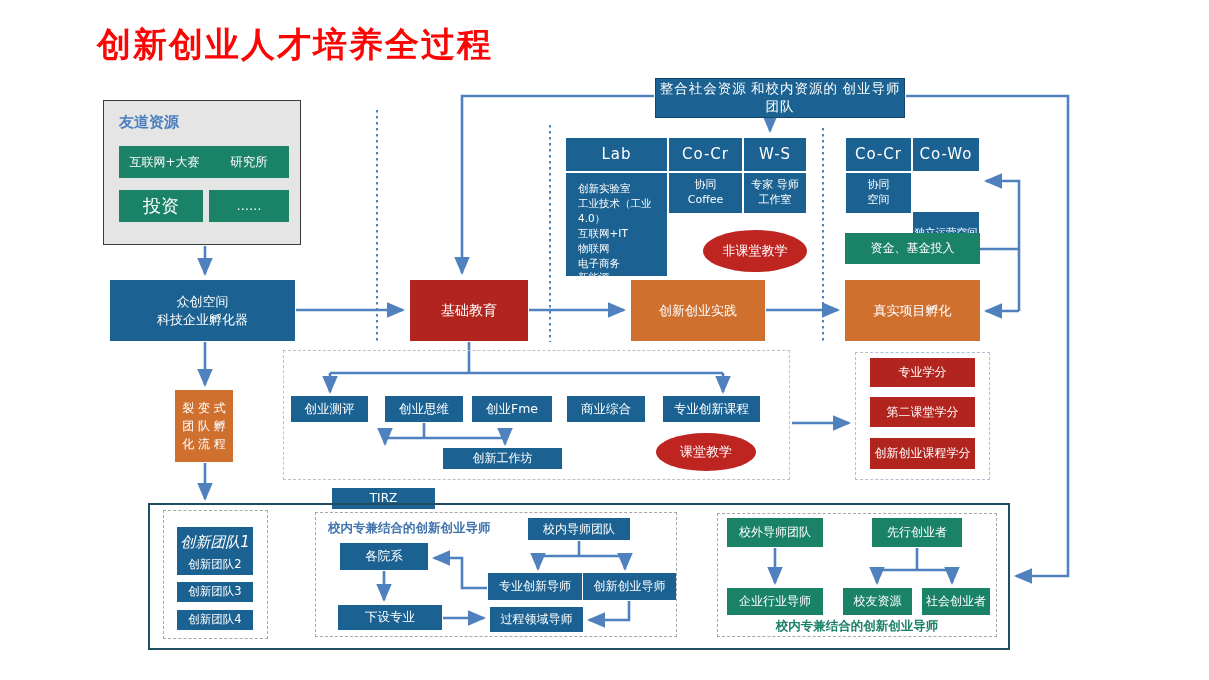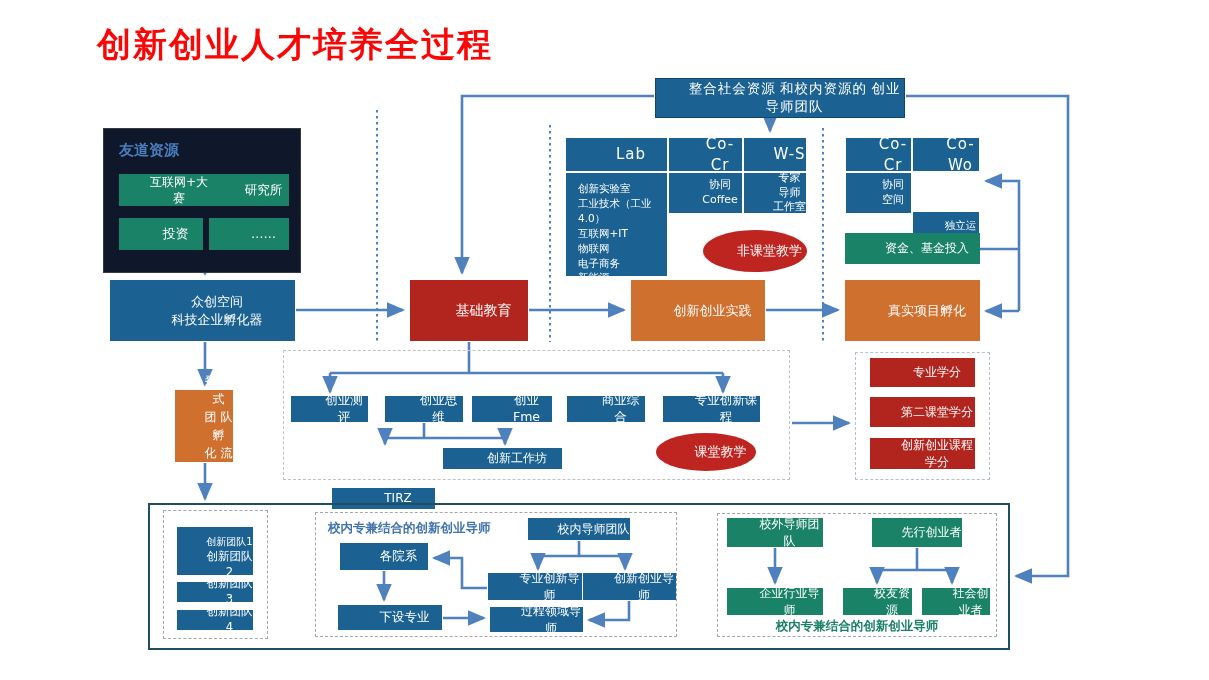--- a/index.html
+++ b/index.html
@@ -1,29 +1,29 @@
 <!DOCTYPE html>
 <html><head>
 <meta charset="utf-8">
 <style>
   html,body{margin:0;padding:0;background:#fff;}
   #slide{position:relative;width:1209px;height:680px;background:#ffffff;overflow:hidden;
          font-family:"DejaVu Sans","Liberation Sans",sans-serif;}
   .abs{position:absolute;box-sizing:border-box;}
   .box{position:absolute;box-sizing:border-box;display:flex;align-items:center;justify-content:center;
-       text-align:center;color:#fff;font-size:13px;line-height:1.35;white-space:pre-line;padding-left:29px;}
+       text-align:center;color:#fff;font-size:13px;line-height:1.35;white-space:pre-line;}
   .blue{background:#1B6292;}
   .green{background:#1A8266;}
   .orange{background:#D0702F;}
   .red{background:#B2251F;}
   .ellipse{border-radius:50%;background:#BE2420;}
   .dashed-gray{border:1px dashed #A6A6A6;}
   .dashed-lt{border:1px dashed #C0C0C0;}
   .dashed-blue{border:1px dashed #B3BfD1;}
-  .panel{border:1.5px solid #3a3a3a;background:#0f172a;margin-top:28px;}
+  .panel{border:1.5px solid #3a3a3a;background:#e5e5e5;}
   .hdr{font-size:15px;letter-spacing:1px;font-weight:500;}
   .cell{border:1px solid #ffffff;}
   .small{font-size:11px;}
   #title{position:absolute;left:97px;top:22px;font-size:34px;font-weight:800;color:#FB0505;
          letter-spacing:2px;white-space:nowrap;}
   .svg-layer{position:absolute;left:0;top:0;z-index:1;}
   .node{z-index:2;}
 </style>
 </head>
 <body>
@@ -92,21 +92,21 @@
       <path d="M823,128 V342"></path>
     </g>
   </svg>
 
   <div id="title">创新创业人才培养全过程</div>
 
   <div class="abs panel node" style="left:103px;top:100px;width:198px;height:145px;">
     <div class="abs" style="left:15px;top:12px;font-size:15px;font-weight:700;color:#4A7EBD;">友道资源</div>
     <div class="box green" style="left:15px;top:45px;width:91px;height:32px;font-size:12px;">互联网+大赛</div>
     <div class="box green" style="left:105px;top:45px;width:80px;height:32px;font-size:12.5px;">研究所</div>
-    <div class="box green" style="left:15px;top:89px;width:84px;height:32px;font-size:13px;">投资</div>
+    <div class="box green" style="left:15px;top:89px;width:84px;height:32px;font-size:18px;">投资</div>
     <div class="box green" style="left:105px;top:89px;width:80px;height:32px;font-size:12.5px;">……</div>
   </div>
 
   <div class="box blue node" style="left:655px;top:78px;width:250px;height:40px;font-size:13.5px;letter-spacing:1px;border:1px solid #12456E;font-family:'Liberation Serif','DejaVu Serif',serif;">整合社会资源 和校内资源的 创业导师团队</div>
 
   <div class="box blue node" style="left:110px;top:280px;width:185px;height:61px;">众创空间
 科技企业孵化器</div>
   <div class="box red node" style="left:410px;top:280px;width:118px;height:61px;font-size:14px;">基础教育</div>
   <div class="box orange node" style="left:631px;top:280px;width:134px;height:61px;">创新创业实践</div>
   <div class="box orange node" style="left:845px;top:280px;width:135px;height:61px;">真实项目孵化</div>
@@ -156,21 +156,21 @@
   <div class="box blue node" style="left:443px;top:448px;width:119px;height:21px;font-size:12px;">创新工作坊</div>
 
   <div class="abs dashed-blue node" style="left:855px;top:352px;width:135px;height:128px;"></div>
   <div class="box red node" style="left:870px;top:358px;width:105px;height:29px;font-size:12px;">专业学分</div>
   <div class="box red node" style="left:870px;top:397px;width:105px;height:30px;font-size:12px;">第二课堂学分</div>
   <div class="box red node" style="left:870px;top:438px;width:105px;height:31px;font-size:12px;">创新创业课程学分</div>
 
   <div class="abs node" style="left:148px;top:503px;width:862px;height:147px;border:2px solid #1F4E63;"></div>
 
   <div class="abs dashed-gray node" style="left:163px;top:510px;width:105px;height:129px;"></div>
-  <div class="box blue node" style="left:177px;top:527px;width:76px;height:30px;font-size:10px;">创新团队1</div>
+  <div class="box blue node" style="left:177px;top:527px;width:76px;height:30px;font-size:15px;font-style:italic;">创新团队1</div>
   <div class="box blue node" style="left:177px;top:555px;width:76px;height:20px;font-size:11.5px;">创新团队2</div>
   <div class="box blue node" style="left:177px;top:582px;width:76px;height:20px;font-size:11.5px;">创新团队3</div>
   <div class="box blue node" style="left:177px;top:610px;width:76px;height:20px;font-size:11.5px;">创新团队4</div>
 
   <div class="abs dashed-gray node" style="left:315px;top:512px;width:362px;height:125px;"></div>
   <div class="abs node" style="left:328px;top:520px;font-size:12.5px;font-weight:700;color:#4173AE;">校内专兼结合的创新创业导师</div>
   <div class="box blue node" style="left:528px;top:518px;width:102px;height:22px;font-size:12px;">校内导师团队</div>
   <div class="box blue node" style="left:340px;top:543px;width:88px;height:27px;font-size:12.5px;">各院系</div>
   <div class="box blue node" style="left:488px;top:573px;width:94px;height:27px;font-size:12px;">专业创新导师</div>
   <div class="box blue node" style="left:583px;top:573px;width:93px;height:27px;font-size:12px;">创新创业导师</div>

